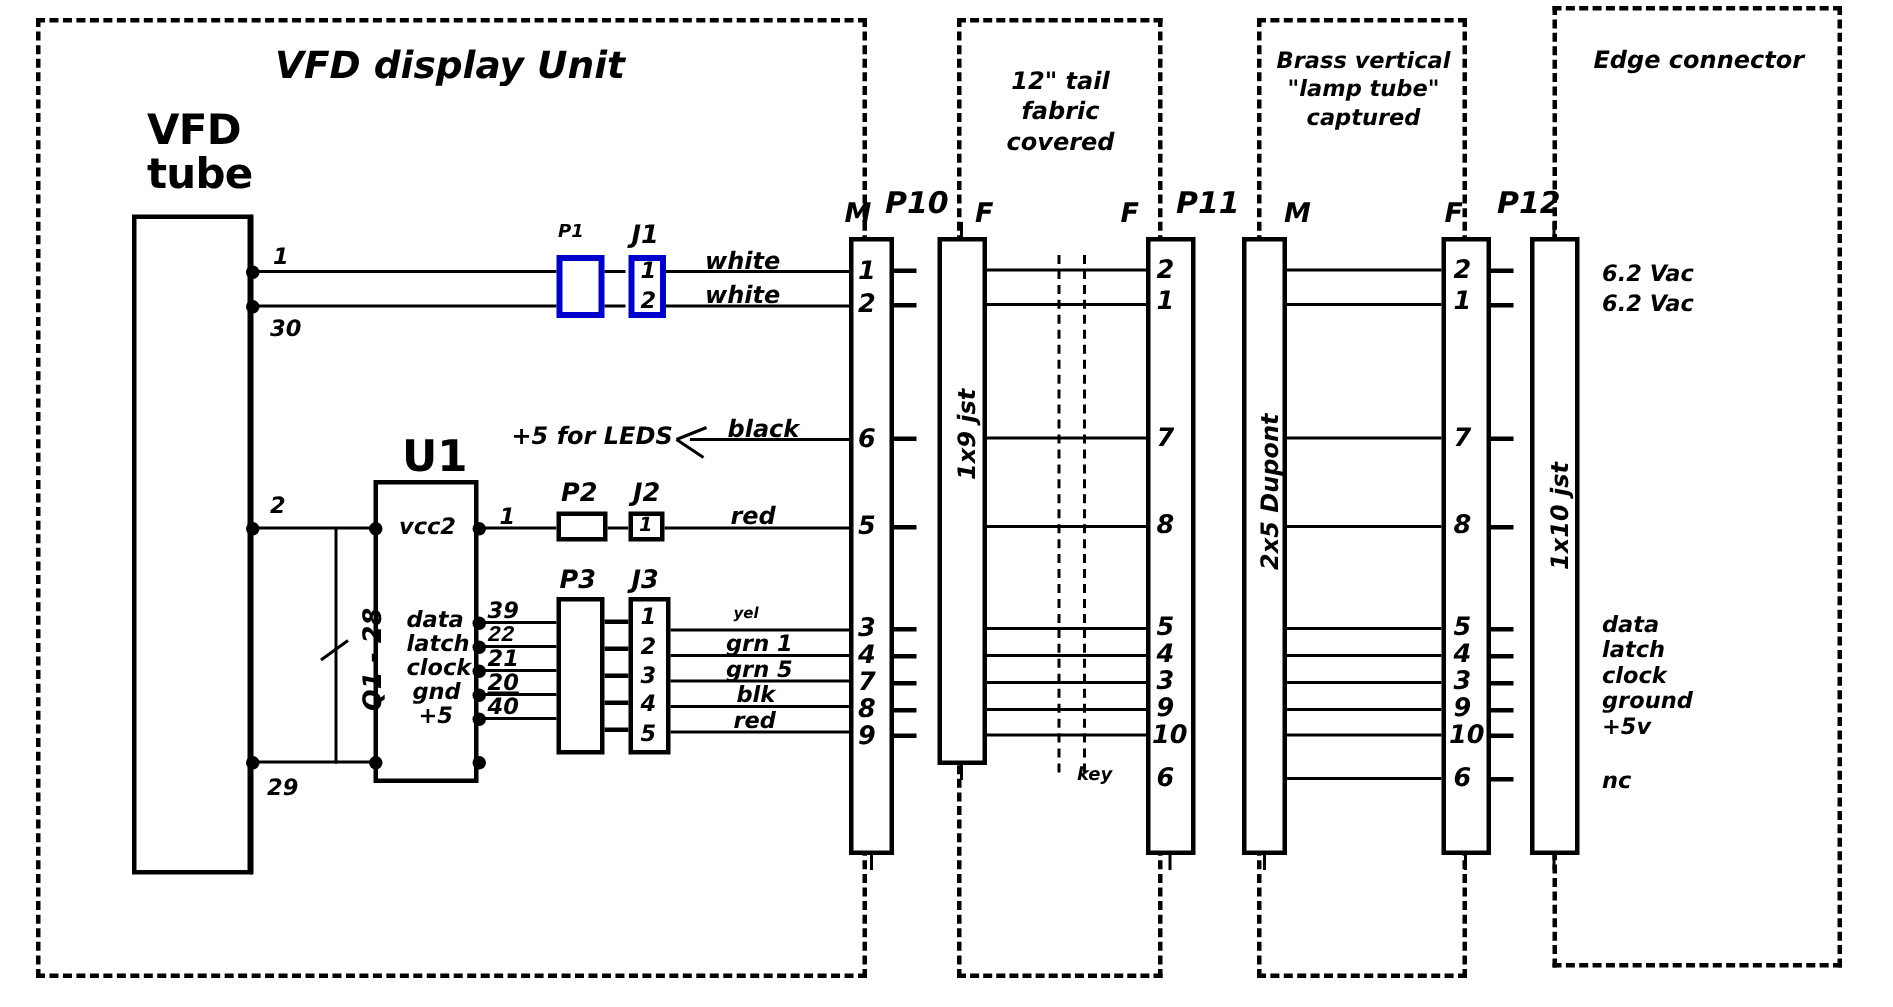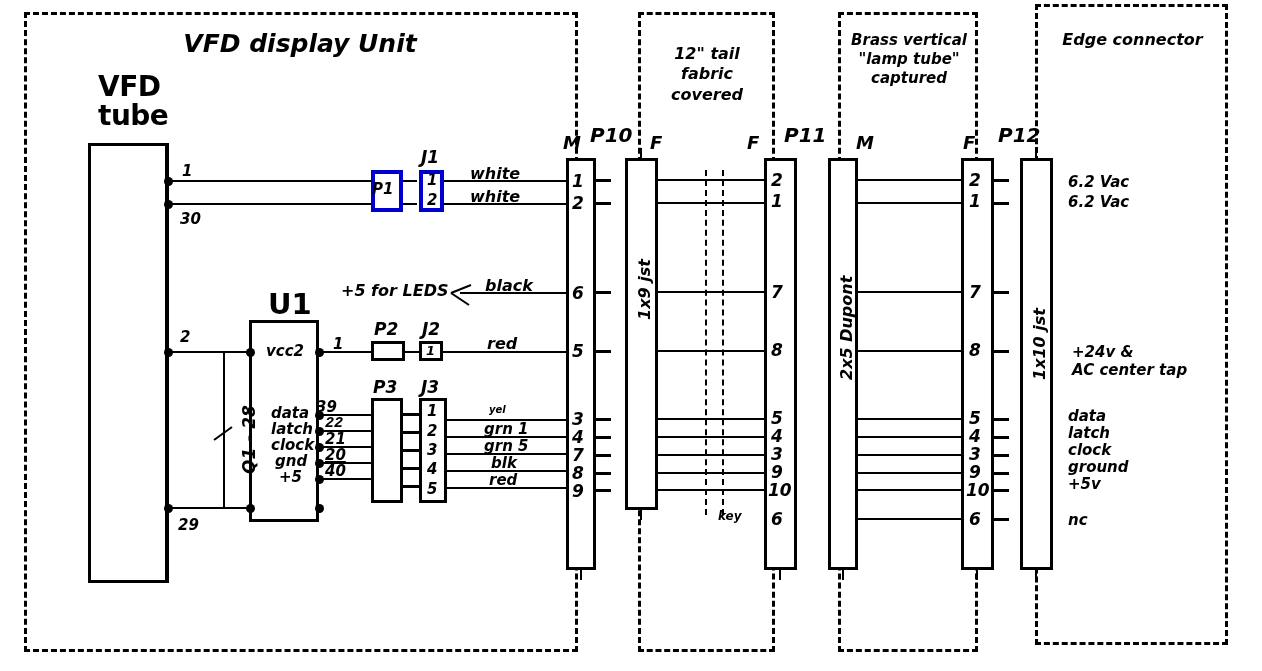--- a/index.html
+++ b/index.html
@@ -110,21 +110,21 @@
 
   <div class="lbl" style="left:266px;top:343px;font-size:15px;">vcc2</div>
   <div class="pin" style="left:333px;top:337px;">1</div>
 
   <div class="lbl" style="left:271px;top:405px;font-size:15px;">data</div>
   <div class="lbl" style="left:271px;top:421px;font-size:15px;">latch</div>
   <div class="lbl" style="left:271px;top:437px;font-size:15px;">clock</div>
   <div class="lbl" style="left:275px;top:453px;font-size:15px;">gnd</div>
   <div class="lbl" style="left:279px;top:469px;font-size:15px;">+5</div>
 
-  <div class="pin" style="left:316px;top:400px;">39</div>
+  <div class="pin" style="left:325px;top:400px;">39</div>
   <div class="pin" style="left:325px;top:416px;font-family:Liberation Mono, monospace;">22</div>
   <div class="pin" style="left:325px;top:432px;">21</div>
   <div class="pin" style="left:325px;top:448px;text-decoration:underline;">20</div>
   <div class="pin" style="left:325px;top:464px;">40</div>
 
   <div class="dot" style="left:246px;top:348px;"></div>
   <div class="dot" style="left:315px;top:348px;"></div>
   <div class="dot" style="left:315px;top:411px;"></div>
   <div class="dot" style="left:315px;top:427px;"></div>
   <div class="dot" style="left:315px;top:443px;"></div>
@@ -140,21 +140,21 @@
     <line x1="2" y1="16" x2="20" y2="3" stroke="#000" stroke-width="2"></line>
   </svg>
 
   <div class="wire hwire" style="left:167px;top:351px;width:86px;"></div>
   <div class="wire hwire" style="left:167px;top:507px;width:86px;"></div>
 
   <div class="wire hwire" style="left:167px;top:180px;width:208px;"></div>
   <div class="wire hwire" style="left:167px;top:203px;width:208px;"></div>
 
   <div class="blue-box" style="left:371px;top:170px;width:32px;height:42px;"></div>
-  <div class="lbl" style="left:372px;top:148px;font-size:15px;margin-top:33px;">P1</div>
+  <div class="lbl" style="left:372px;top:148px;font-size:12px;">P1</div>
 
   <div class="wire hwire" style="left:403px;top:180px;width:14px;"></div>
   <div class="wire hwire" style="left:403px;top:203px;width:14px;"></div>
 
   <div class="blue-box" style="left:419px;top:170px;width:25px;height:42px;"></div>
   <div class="lbl" style="left:421px;top:148px;font-size:17px;">J1</div>
   <div class="pin" style="left:427px;top:173px;">1</div>
   <div class="pin" style="left:427px;top:193px;">2</div>
 
   <div class="wire hwire" style="left:444px;top:180px;width:125px;"></div>
@@ -320,22 +320,20 @@
   <div class="stub" style="left:994px;top:518px;width:15px;"></div>
 
   <div class="conn-bar" style="left:1020px;top:158px;width:33px;height:412px;"></div>
   <div class="lbl rot" style="left:1031px;top:380px;font-size:16px;transform:rotate(-90deg);">1x10 jst</div>
 
   <div class="wire vwire" style="left:1035px;top:148px;height:12px;"></div>
   <div class="wire vwire" style="left:1035px;top:568px;height:12px;"></div>
 
   <div class="lbl" style="left:1068px;top:174px;font-size:15px;">6.2 Vac</div>
   <div class="lbl" style="left:1068px;top:194px;font-size:15px;">6.2 Vac</div>
-  <div class="lbl" style="left:1072px;top:343px;font-size:15px;line-height:1.2;">+24v &amp;
-AC center tap</div>
   <div class="lbl" style="left:1068px;top:408px;font-size:15px;">data</div>
   <div class="lbl" style="left:1068px;top:425px;font-size:15px;">latch</div>
   <div class="lbl" style="left:1068px;top:442px;font-size:15px;">clock</div>
   <div class="lbl" style="left:1068px;top:459px;font-size:15px;">ground</div>
   <div class="lbl" style="left:1068px;top:476px;font-size:15px;">+5v</div>
   <div class="lbl" style="left:1068px;top:512px;font-size:15px;">nc</div>
 
   <div class="wire vwire" style="left:580px;top:568px;height:12px;"></div>
   <div class="wire vwire" style="left:640px;top:148px;height:12px;"></div>
   <div class="wire vwire" style="left:640px;top:508px;height:12px;"></div>

